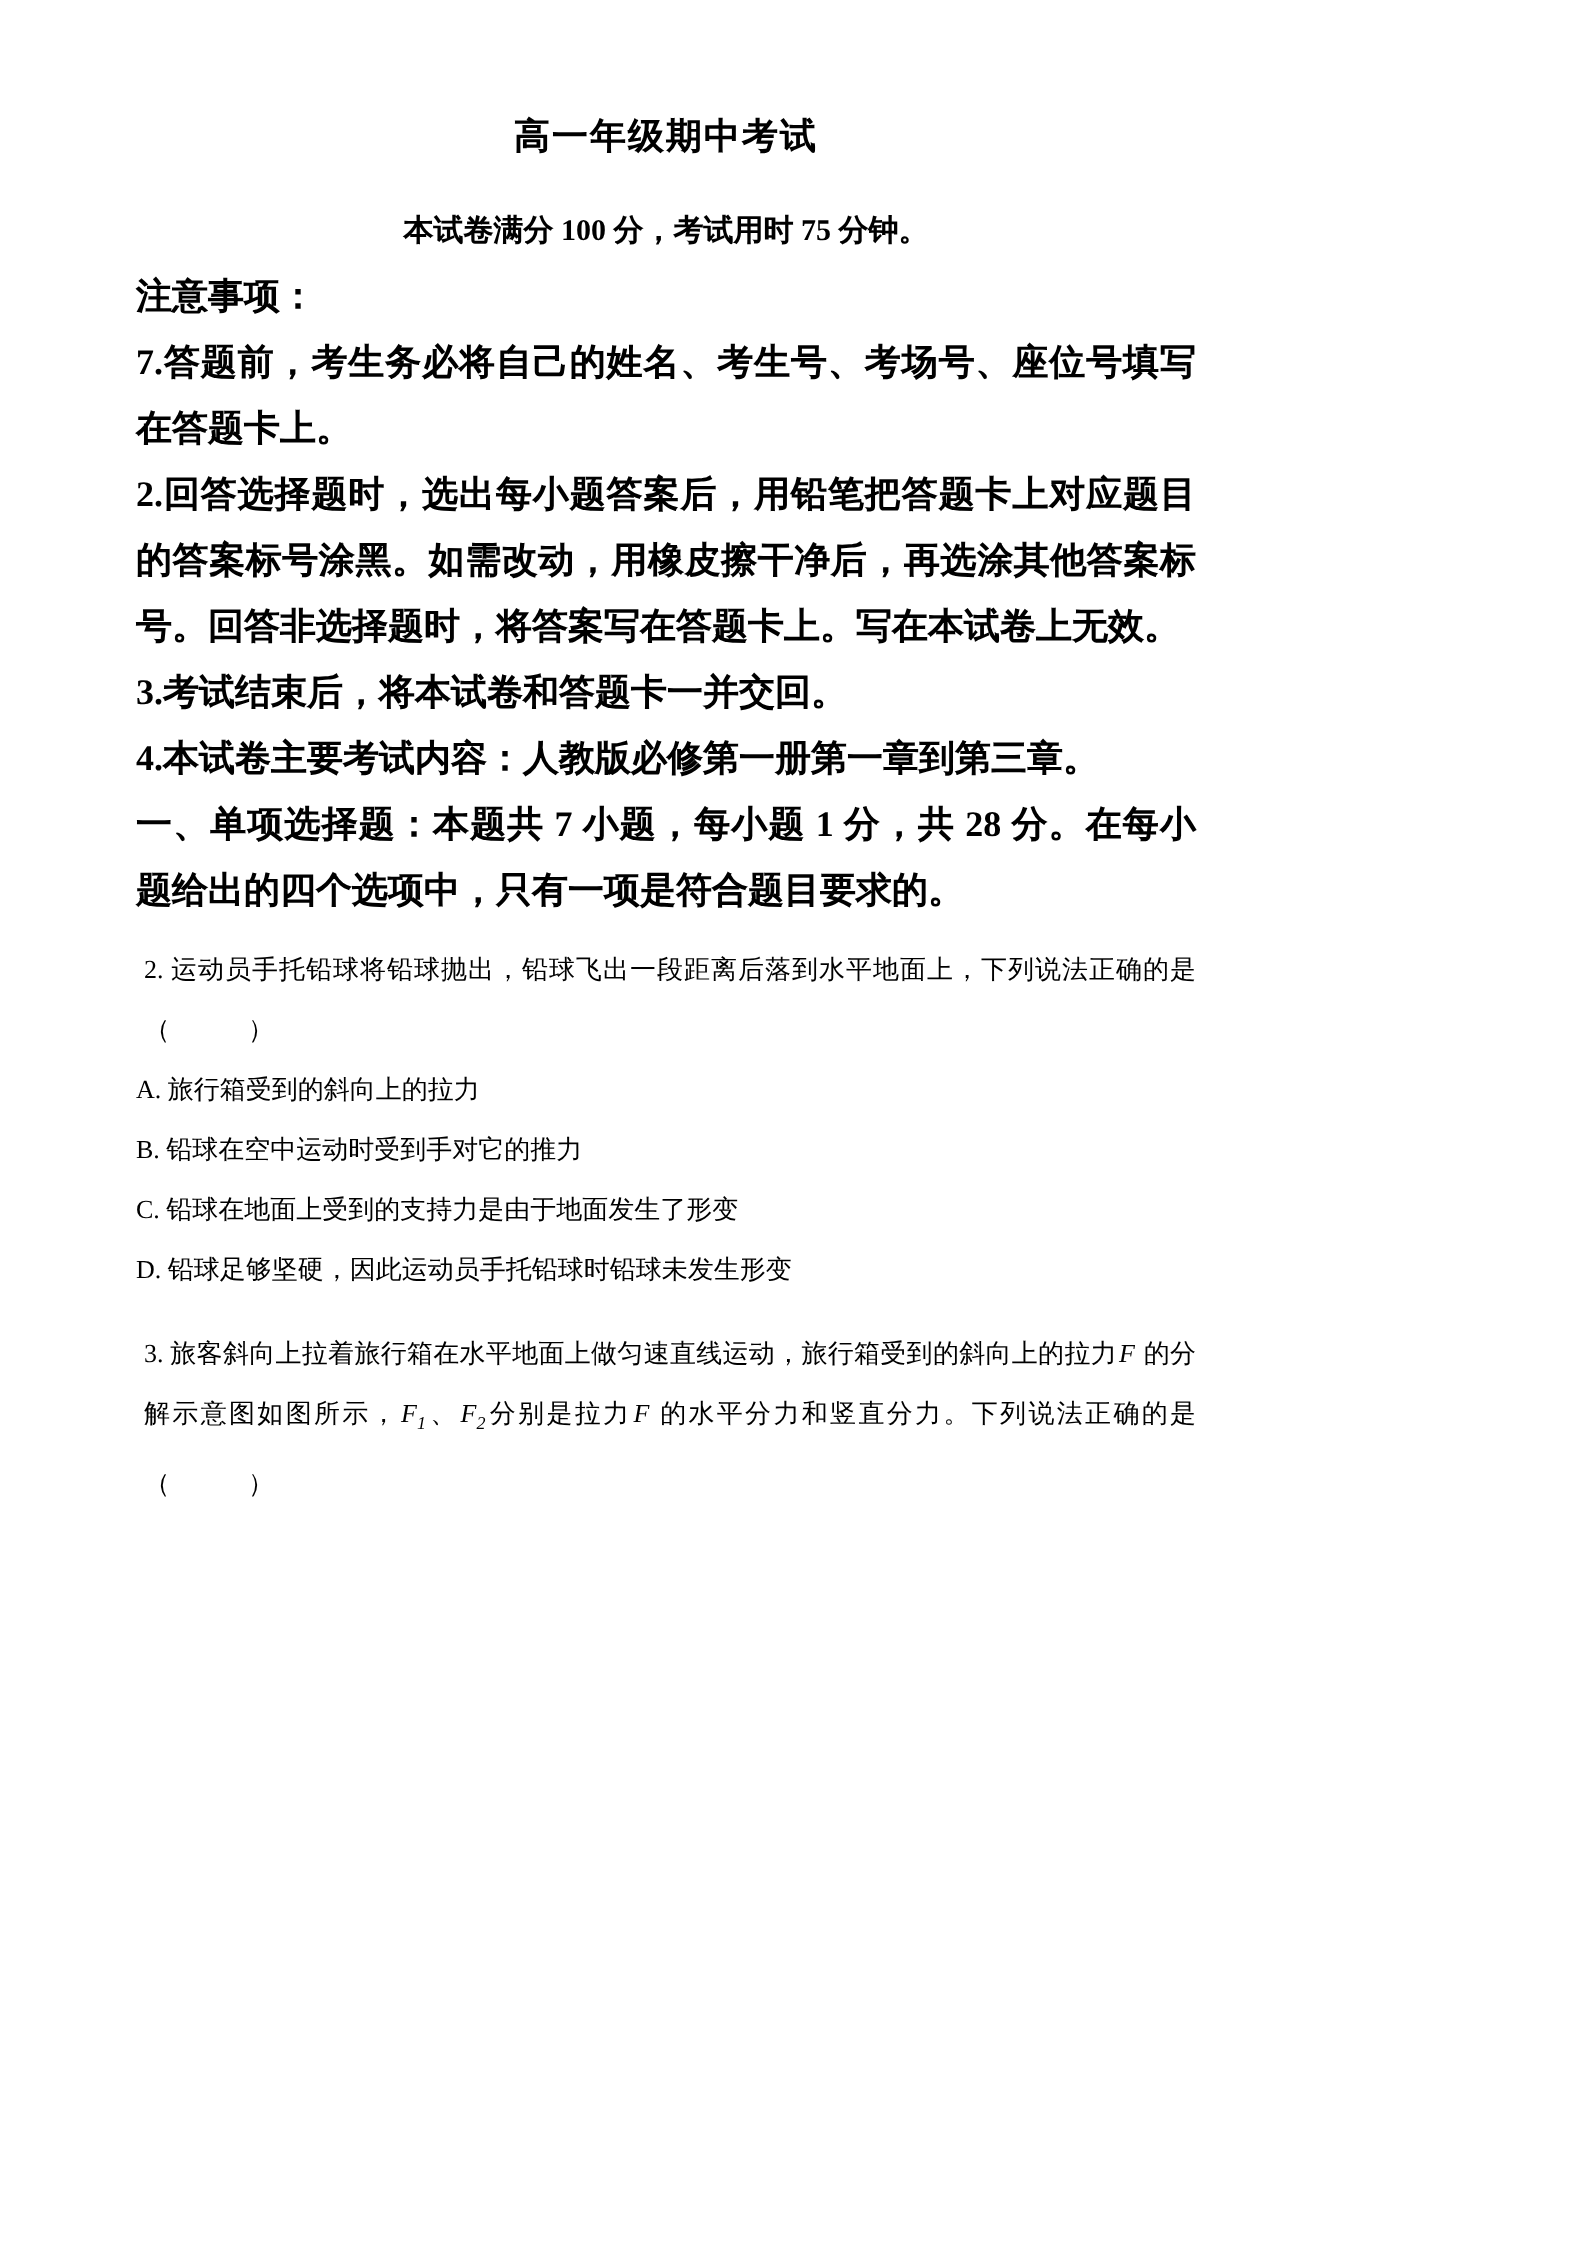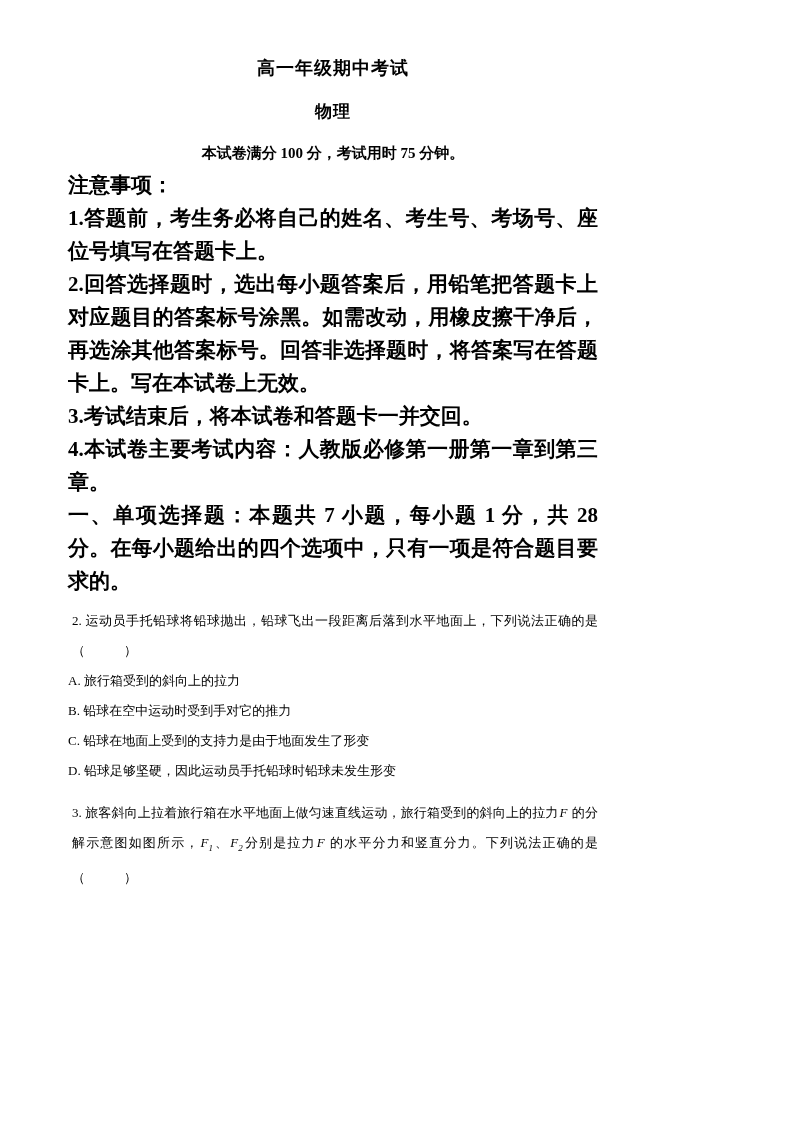--- a/index.html
+++ b/index.html
@@ -36,21 +36,21 @@
   }
   .exam-info {
     text-align: center;
     font-size: 15px;
     font-weight: 700;
     line-height: 32px;
   }
   .notice-header,
   .notice,
   .section-header {
-    font-size: 21px;
+    font-size: 18px;
     font-weight: 700;
     line-height: 33px;
     text-align: justify;
   }
   .questions { margin-top: 8px; }
   .question { margin-top: 4px; }
   .question p {
     font-size: 13px;
     font-weight: 400;
     line-height: 30px;
@@ -68,25 +68,24 @@
     font-size: 9px;
     vertical-align: sub;
   }
 </style>
 </head>
 <body>
 
 <div class="page">
 
   <h1 class="title">高一年级期中考试</h1>
-  <h2 class="subject">物理</h2>
   <p class="exam-info">本试卷满分 100 分，考试用时 75 分钟。</p>
 
   <p class="notice-header">注意事项：</p>
-  <p class="notice">1.答题前，考生务必将自己的姓名、考生号、考场号、座位号填写在答题卡上。</p>
+  <p class="notice">7.答题前，考生务必将自己的姓名、考生号、考场号、座位号填写在答题卡上。</p>
   <p class="notice">2.回答选择题时，选出每小题答案后，用铅笔把答题卡上对应题目的答案标号涂黑。如需改动，用橡皮擦干净后，再选涂其他答案标号。回答非选择题时，将答案写在答题卡上。写在本试卷上无效。</p>
   <p class="notice">3.考试结束后，将本试卷和答题卡一并交回。</p>
   <p class="notice">4.本试卷主要考试内容：人教版必修第一册第一章到第三章。</p>
 
   <p class="section-header">一、单项选择题：本题共 7 小题，每小题 1 分，共 28 分。在每小题给出的四个选项中，只有一项是符合题目要求的。</p>
 
   <div class="questions">
 
 
     <div class="question">

